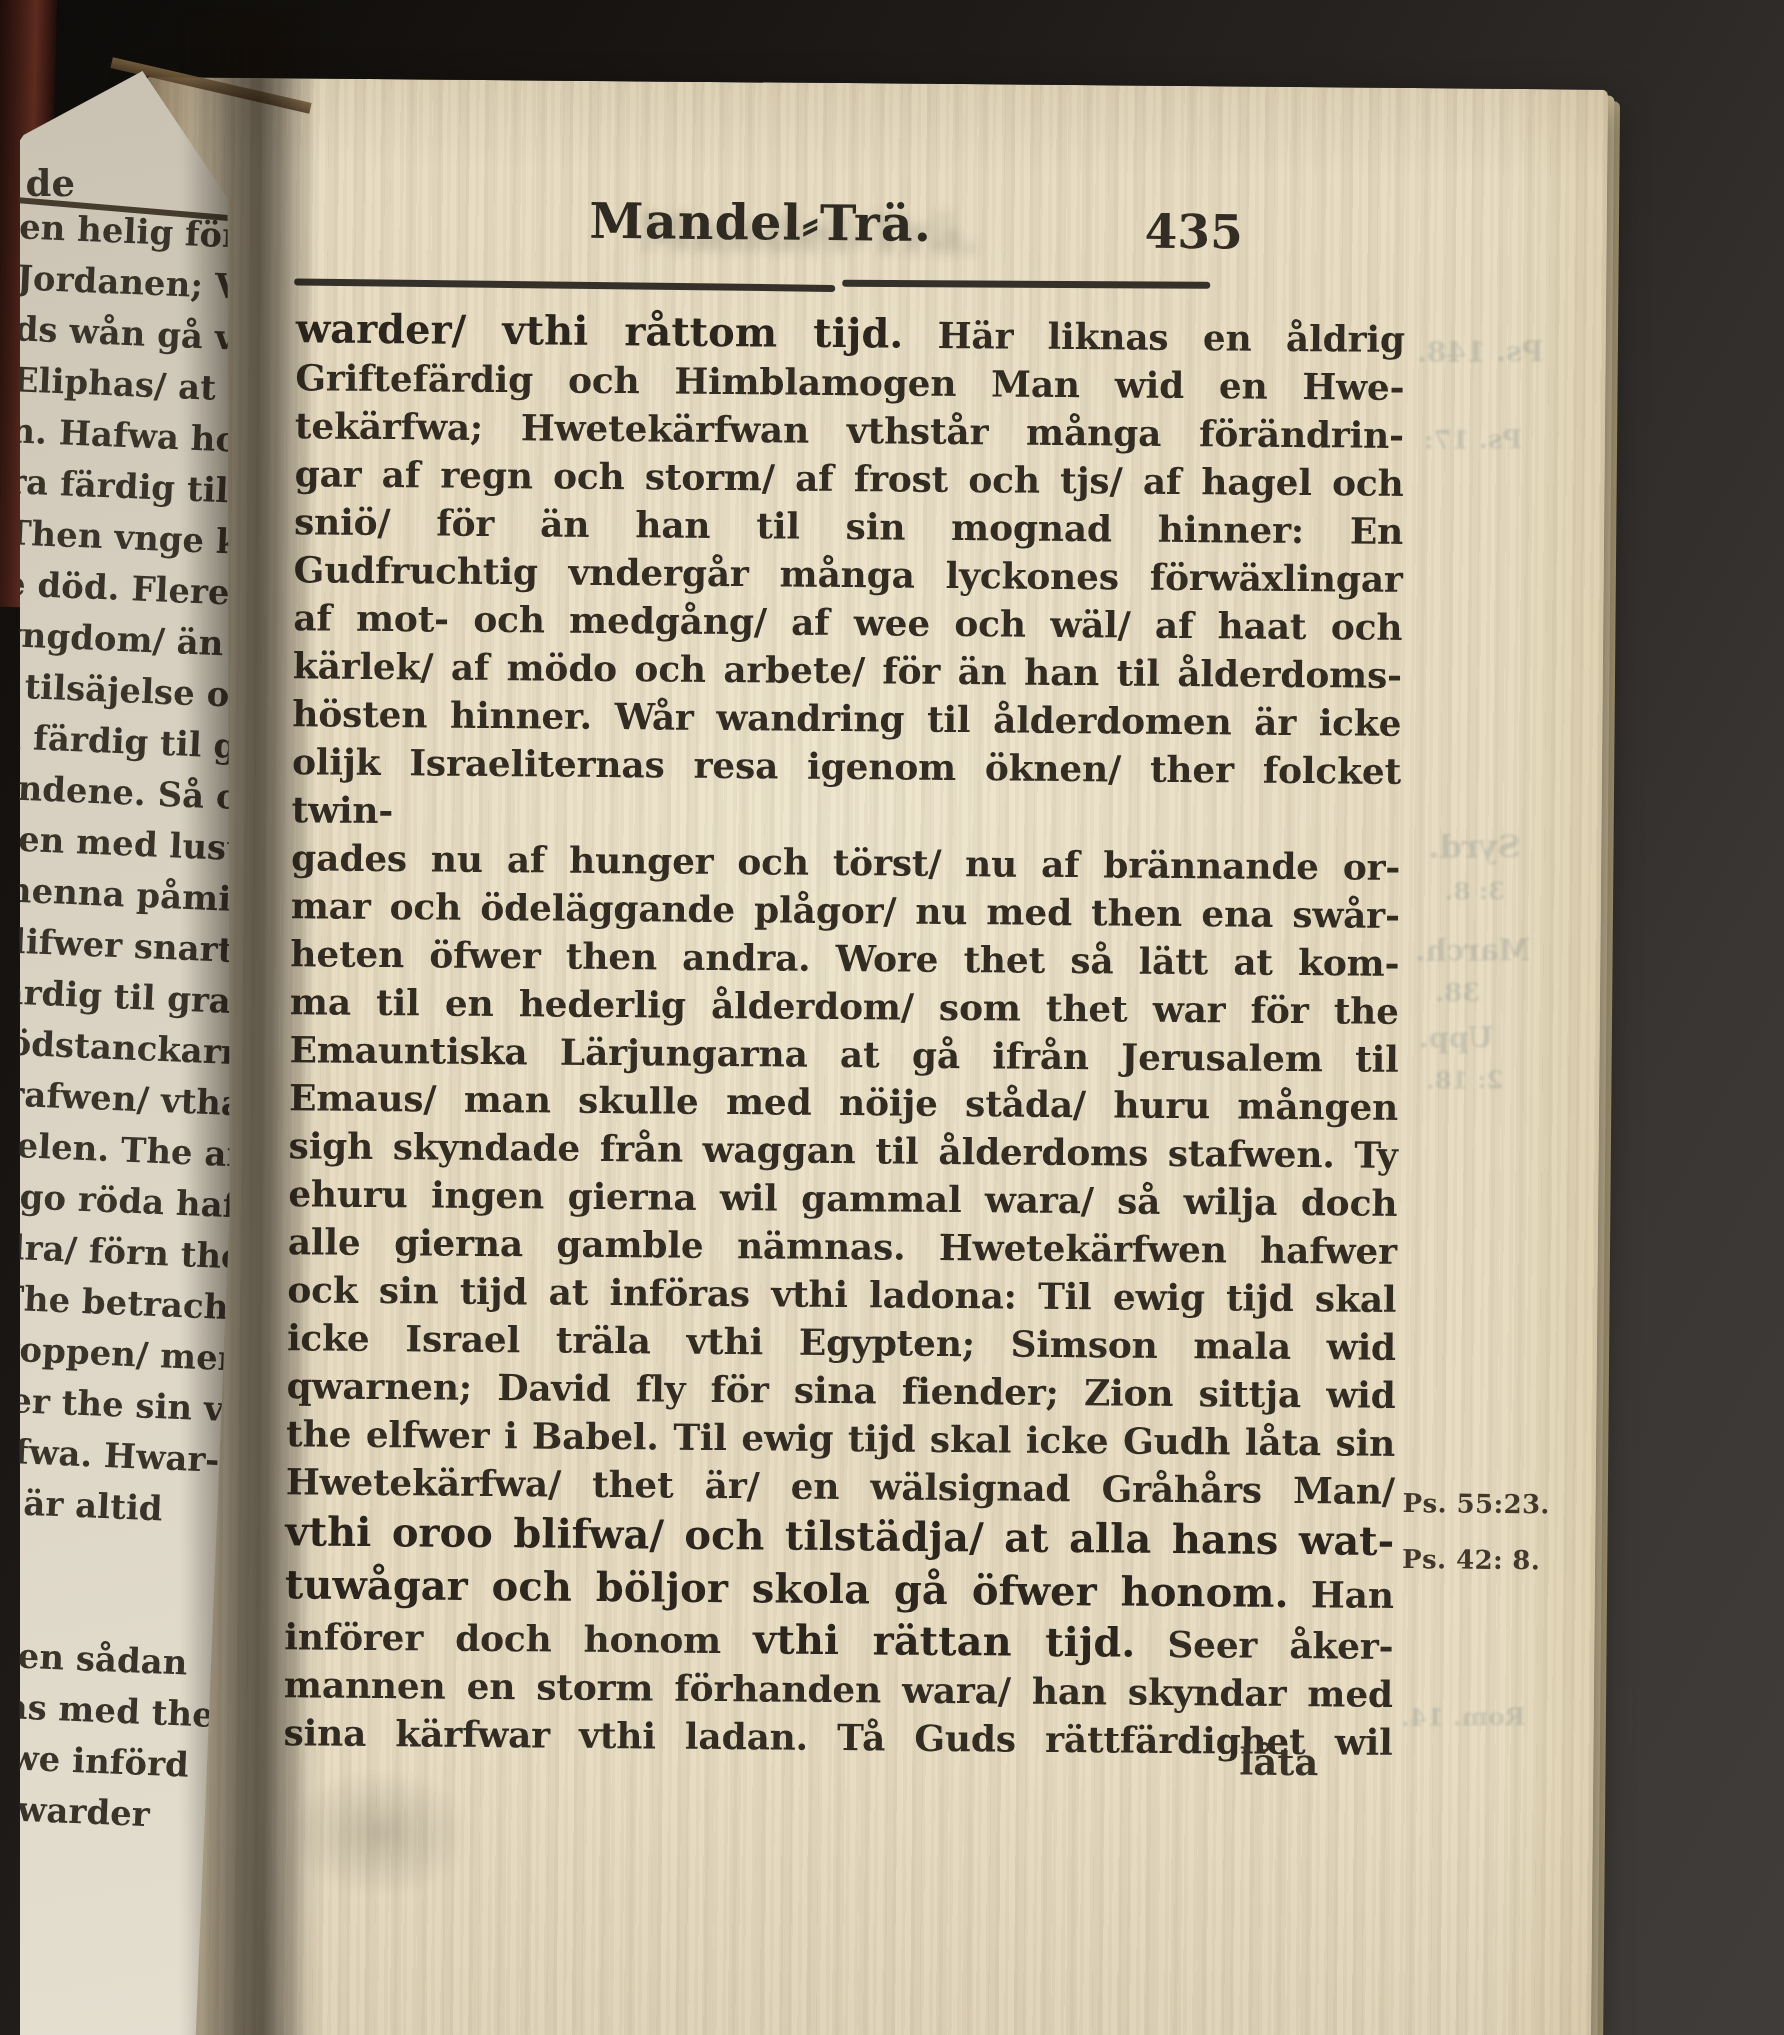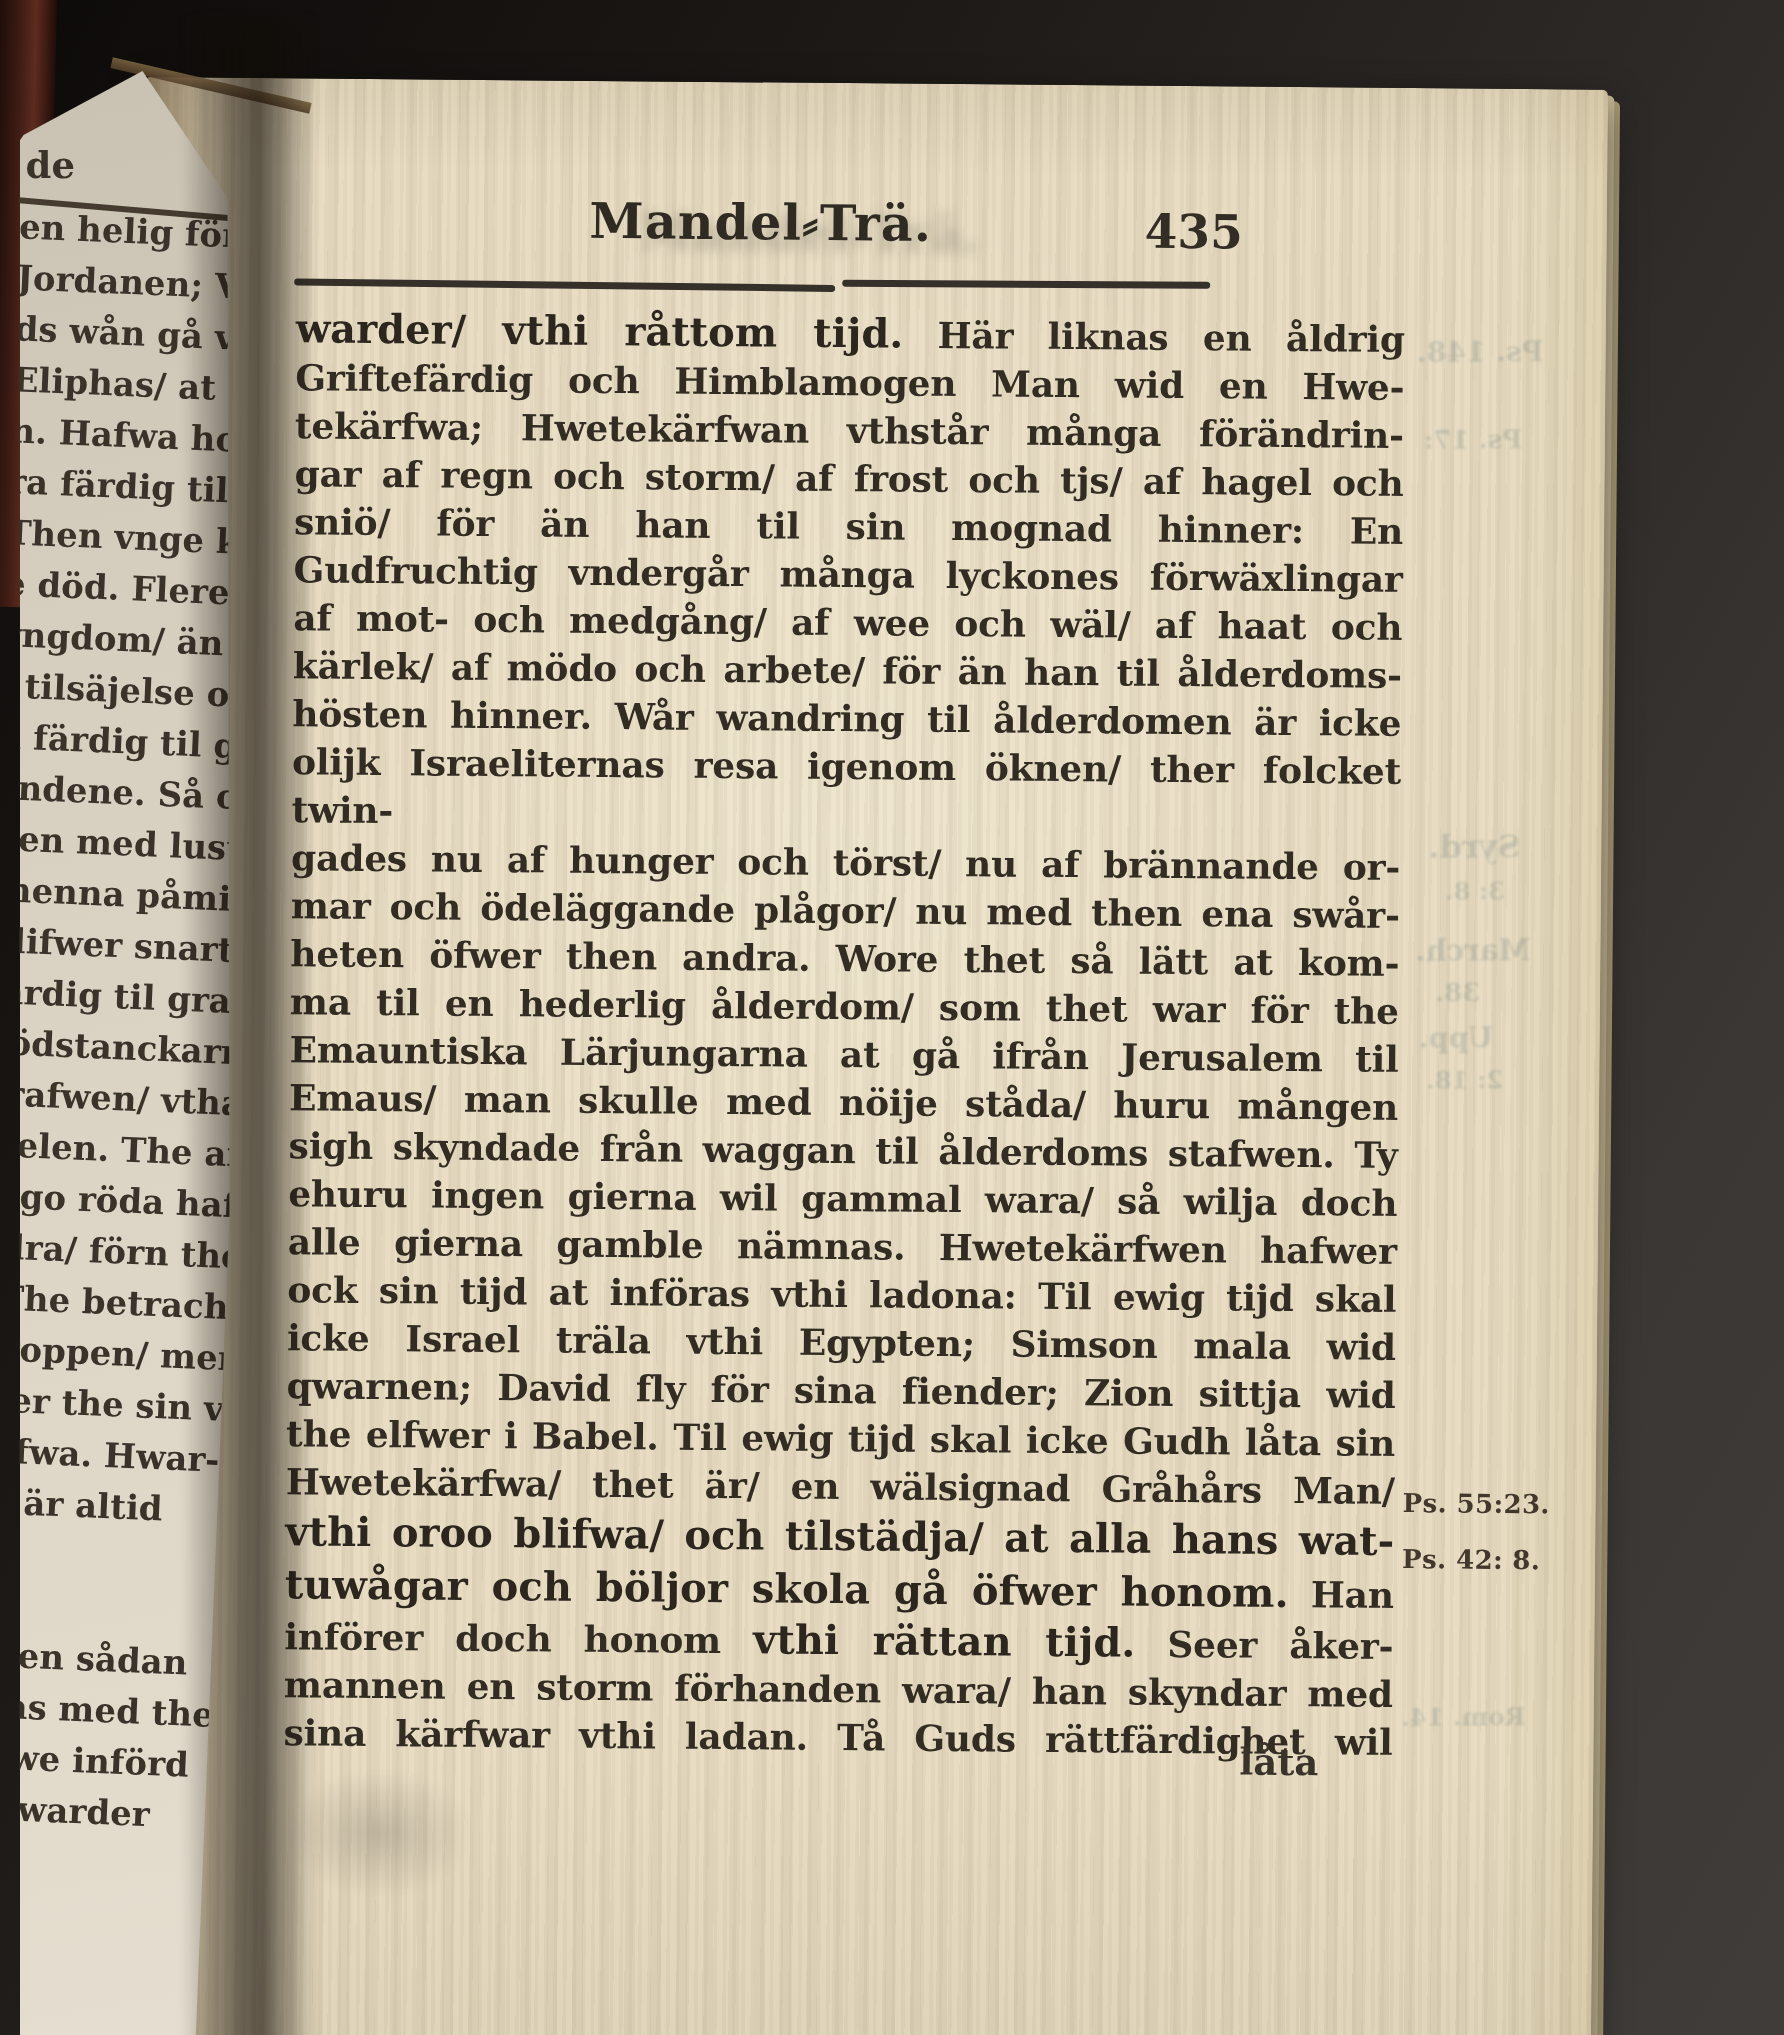--- a/index.html
+++ b/index.html
@@ -62,21 +62,21 @@
   .ghost{position:absolute;transform:scaleX(-1) rotate(1deg);filter:blur(1.2px);opacity:.17;
     color:#35505e;font-weight:700;pointer-events:none;}
   .smudge{position:absolute;left:155px;top:1689px;width:187px;height:130px;
     background:radial-gradient(ellipse at center, rgba(60,55,45,.38), transparent 70%);
     filter:blur(2.8px);opacity:.55;pointer-events:none;}
 
   
   .left-page{position:absolute;left:19.5px;top:35px;width:210px;height:2109px;
     clip-path:polygon(4.1px 100px,123px 36px,208px 163px,210px 1180px,175px 2031px,0px 2102px,0px 106px);
     background:linear-gradient(170deg,#c8c1b1 0%,#d6cfbf 28%,#ded7c7 62%,#e5dfd1 100%);}
-  .lp-header{position:absolute;left:6.1px;top:108px;font-size:37px;font-weight:700;color:#39332a;}
+  .lp-header{position:absolute;left:6.1px;top:126px;font-size:37px;font-weight:700;color:#39332a;}
   .lp-rule{position:absolute;left:-4.1px;top:162px;width:220px;height:6.1px;background:#453c2f;
     transform:rotate(4.8deg);transform-origin:left center;}
   .lp-lines{position:absolute;left:0;top:175px;width:206px;
     transform:rotate(2.4deg);transform-origin:top right;}
   .lp-line{text-align:right;padding-right:9px;font-size:34px;line-height:51px;min-height:51px;
     font-weight:700;color:#3a332a;white-space:nowrap;}
 
   .gutter-shadow{position:absolute;left:182px;top:16.3px;width:134px;height:2182px;pointer-events:none;
     background:linear-gradient(to right, transparent, rgba(18,12,7,.50) 42%, rgba(18,12,7,.62) 58%, transparent);
     filter:blur(3.7px);}

